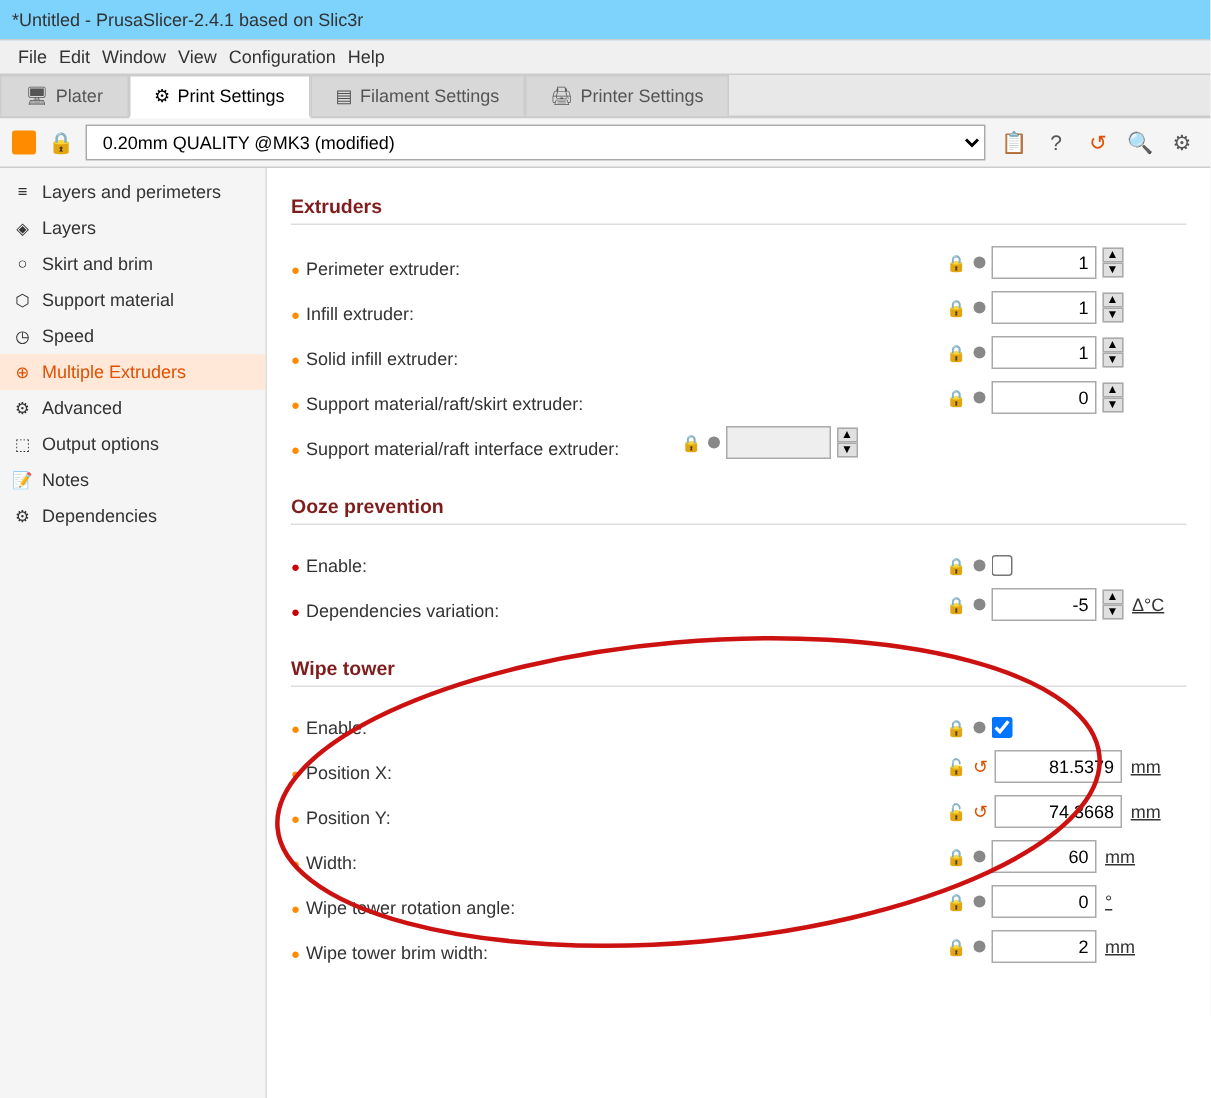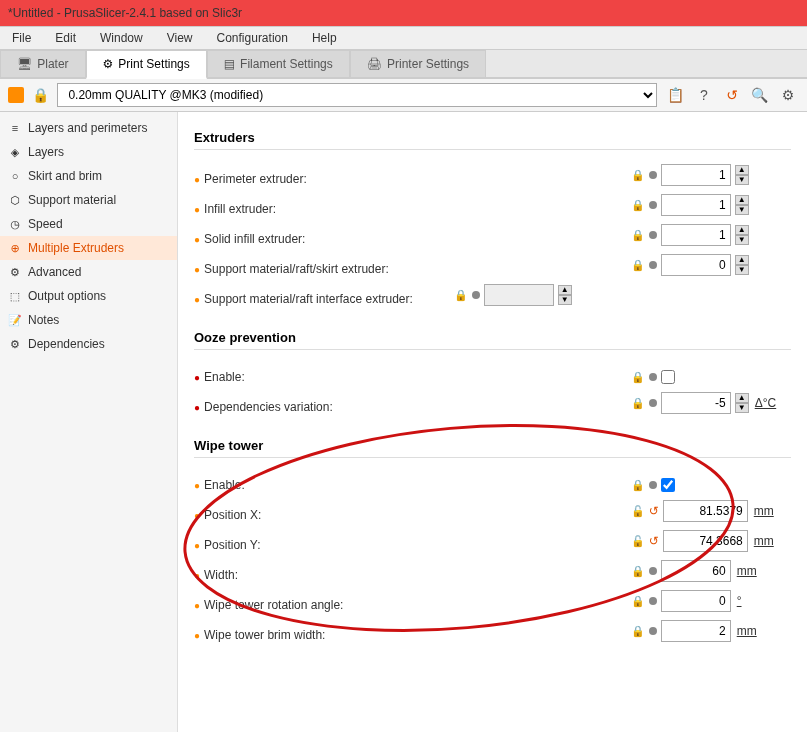--- a/index.html
+++ b/index.html
@@ -1,22 +1,22 @@
 <!DOCTYPE html>
 <html><head>
   <meta charset="utf-8">
   <style>
     * { margin: 0; padding: 0; box-sizing: border-box; }
     body { font-family: 'Segoe UI', Arial, sans-serif; font-size: 12px; background: #f0f0f0; width: 807px; height: 732px; overflow: hidden; }
 
     
-    .title-bar { background: #ef4444; padding: 6px 8px; font-size: 12px; color: #333; border-bottom: 1px solid #ccc; display: flex; align-items: flex-start; }
-
-    
-    .menu-bar { background: #f0f0f0; padding: 2px 8px; display: flex; gap: 16px; border-bottom: 1px solid #ccc; }
+    .title-bar { background: #7dd3fc; padding: 6px 8px; font-size: 12px; color: #333; border-bottom: 1px solid #ccc; display: flex; align-items: flex-start; }
+
+    
+    .menu-bar { background: #f0f0f0; padding: 2px 8px; display: flex; gap: 0; border-bottom: 1px solid #ccc; }
     .menu-item { font-size: 12px; color: #333; cursor: pointer; padding: 2px 4px; }
 
     
     .tab-bar { display: flex; background: #e8e8e8; border-bottom: 2px solid #ccc; padding: 0; }
     .tab { display: flex; align-items: center; gap: 5px; padding: 6px 16px; font-size: 12px; cursor: pointer; border: 1px solid #ccc; border-bottom: none; background: #d8d8d8; color: #555; }
     .tab.active { background: #fff; color: #000; border-bottom: 2px solid #fff; margin-bottom: -2px; }
 
     
     .profile-bar { display: flex; align-items: center; padding: 4px 8px; background: #f5f5f5; border-bottom: 1px solid #ccc; gap: 8px; }
     .profile-select { flex: 1; padding: 3px 6px; font-size: 12px; border: 1px solid #aaa; background: white; }
@@ -28,21 +28,21 @@
 
     
     .sidebar { width: 178px; background: #f5f5f5; border-right: 1px solid #ddd; padding: 4px 0; overflow-y: auto; flex-shrink: 0; }
     .sidebar-item { display: flex; align-items: center; gap: 6px; padding: 5px 8px; cursor: pointer; font-size: 12px; color: #333; }
     .sidebar-item.active { color: #e05000; background: #ffe8d8; }
 
     
     .content { flex: 1; background: white; overflow-y: auto; padding: 10px 16px; position: relative; }
 
     
-    .section-header { font-size: 13px; font-weight: bold; color: #000000; margin: 8px 0 10px 0; padding-bottom: 4px; border-bottom: 1px solid #ddd; }
+    .section-header { font-size: 13px; font-weight: bold; color: #7f1d1d; margin: 8px 0 10px 0; padding-bottom: 4px; border-bottom: 1px solid #ddd; }
 
     
     .setting-row { display: flex; align-items: flex-end; padding: 4px 0; min-height: 28px; }
     .setting-label { flex: 1; font-size: 12px; color: #333; padding-right: 8px; }
     .setting-label.orange-dot::before { content: '●'; color: #ff8c00; margin-right: 4px; font-size: 10px; }
     .setting-label.red-dot::before { content: '●'; color: #cc0000; margin-right: 4px; font-size: 10px; }
     .setting-controls { display: flex; align-items: center; gap: 4px; min-width: 160px; }
     .lock-icon { font-size: 11px; color: #888; cursor: pointer; }
     .lock-icon.orange { color: #e05000; }
     .dot-indicator { width: 8px; height: 8px; border-radius: 50%; background: #888; flex-shrink: 0; }

